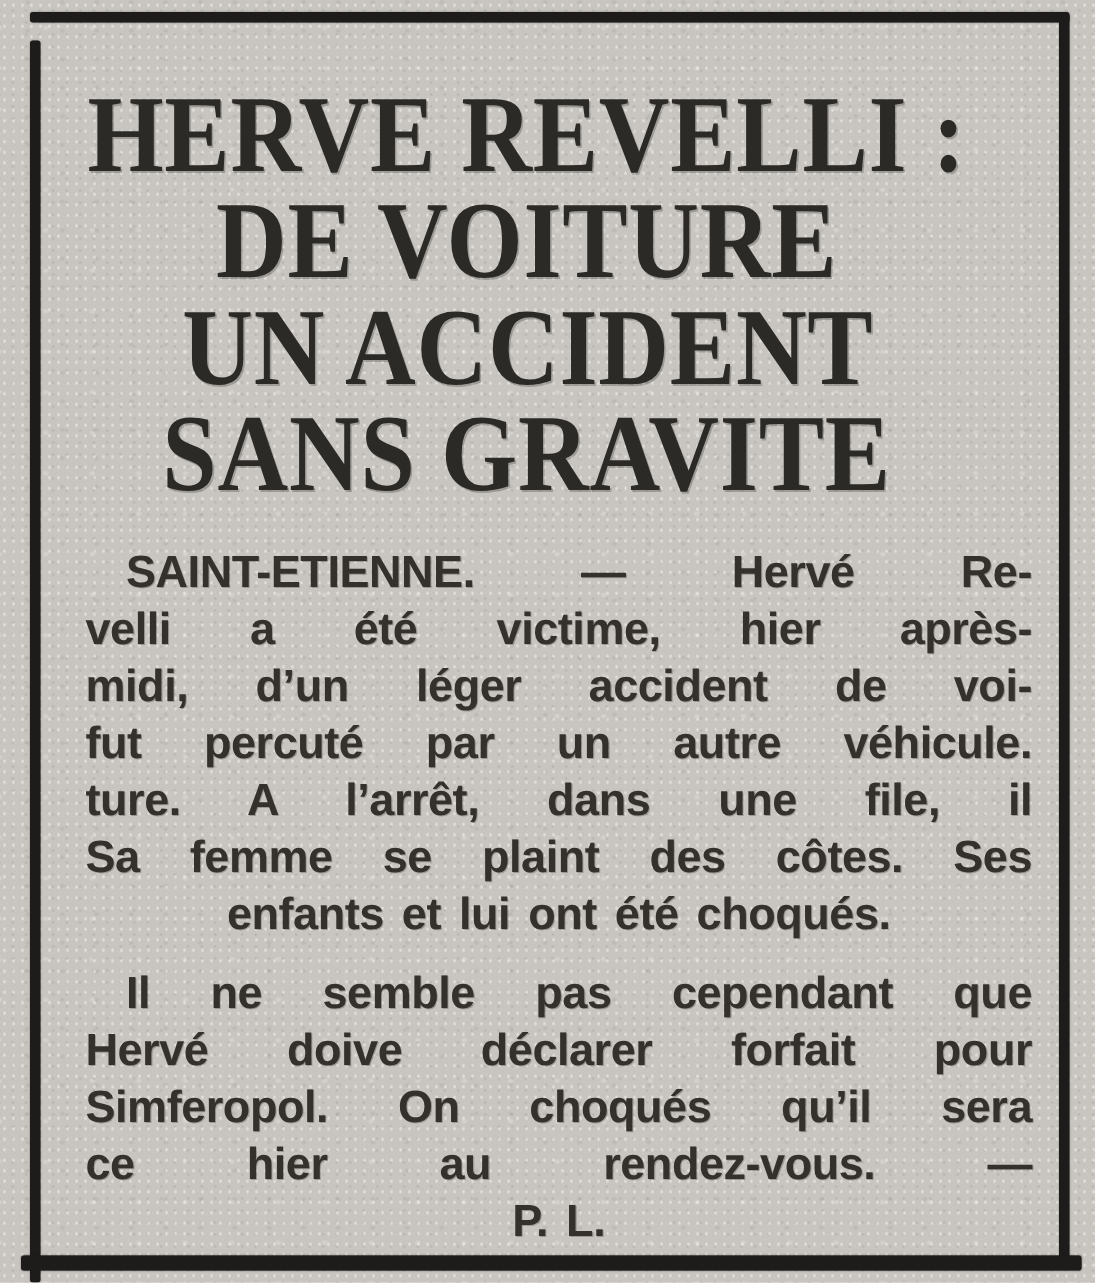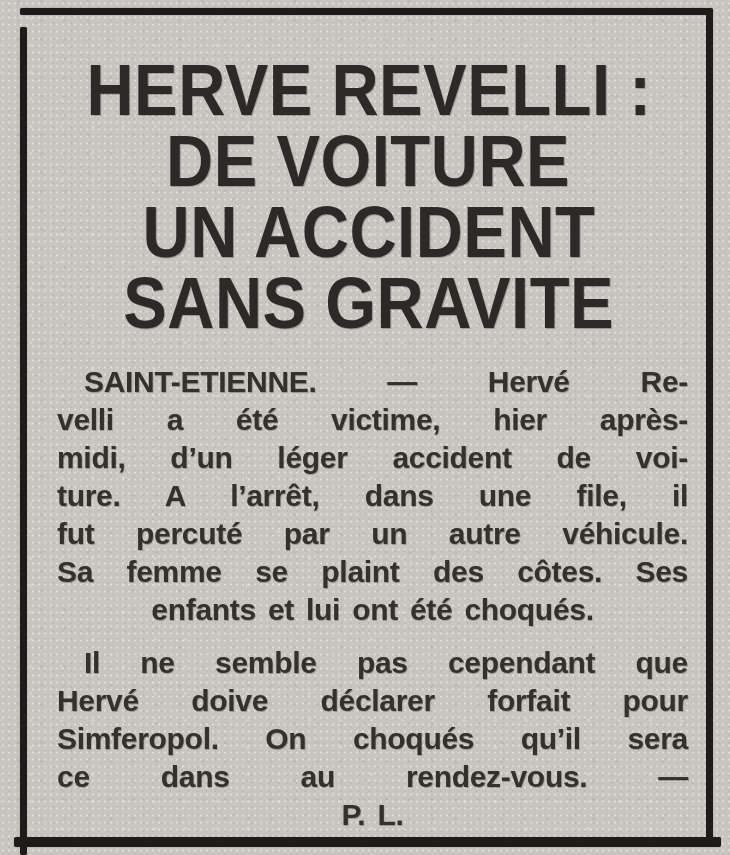--- a/index.html
+++ b/index.html
@@ -37,26 +37,27 @@
     box-shadow: 0 0 1px rgba(29,28,26,0.6);
   }
   .rule-top    { left: 20px;  top: 8px;   width: 693px; height: 7px;  }
   .rule-right  { left: 706px; top: 9px;   width: 7px;   height: 831px; }
   .rule-left   { left: 20px;  top: 27px;  width: 7px;   height: 828px; }
   .rule-bottom { left: 14px;  top: 837px; width: 707px; height: 10px; }
 
   
   .headline {
     position: absolute;
-    left: 41px;
+    left: 24px;
     top: 54px;
     width: 655px;
     margin: 0;
     font-weight: 700;
     color: #2c2a27;
+    font-family: Liberation Serif, serif;
   }
   .hline {
     height: 71px;
     display: flex;
     align-items: center;
     justify-content: center;
   }
   .hline span {
     display: inline-block;
     white-space: nowrap;
@@ -114,28 +115,28 @@
       <span>SANS GRAVITE</span>
     </div>
   </h1>
 
   <div class="bodycopy">
 
     <div class="para">
       <div class="jline indent">SAINT-ETIENNE. — Hervé Re-</div>
       <div class="jline">velli a été victime, hier après-</div>
       <div class="jline">midi, d’un léger accident de voi-</div>
+      <div class="jline">fut percuté par un autre véhicule.</div>
       <div class="jline">ture. A l’arrêt, dans une file, il</div>
-      <div class="jline">fut percuté par un autre véhicule.</div>
       <div class="jline">Sa femme se plaint des côtes. Ses</div>
       <div class="lline">enfants et lui ont été choqués.</div>
     </div>
 
     <div class="para">
       <div class="jline indent">Il ne semble pas cependant que</div>
       <div class="jline">Hervé doive déclarer forfait pour</div>
       <div class="jline">Simferopol. On choqués qu’il sera</div>
-      <div class="jline">ce dans au rendez-vous. —</div>
+      <div class="jline">ce hier au rendez-vous. —</div>
       <div class="lline">P. L.</div>
     </div>
 
   </div>
 </div>
 
 </body></html>

